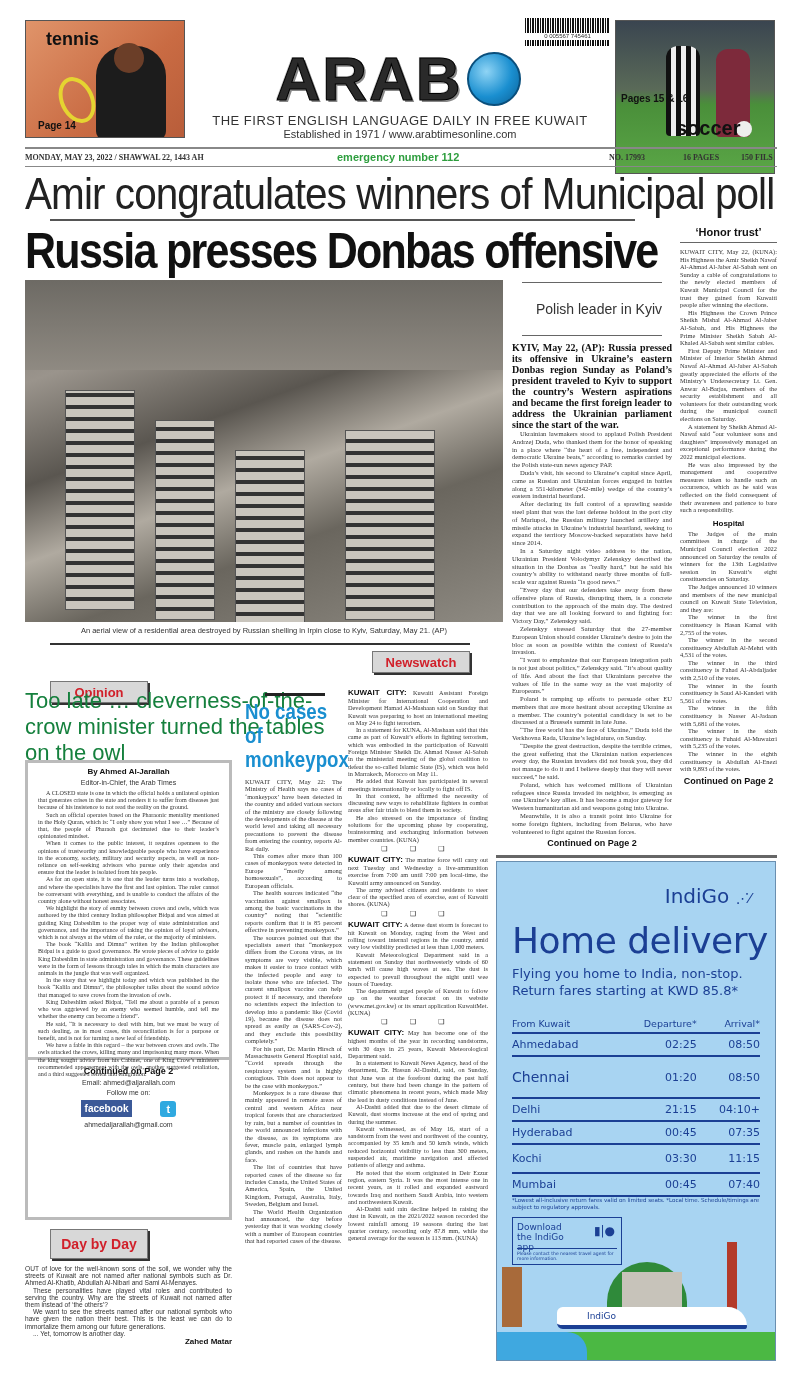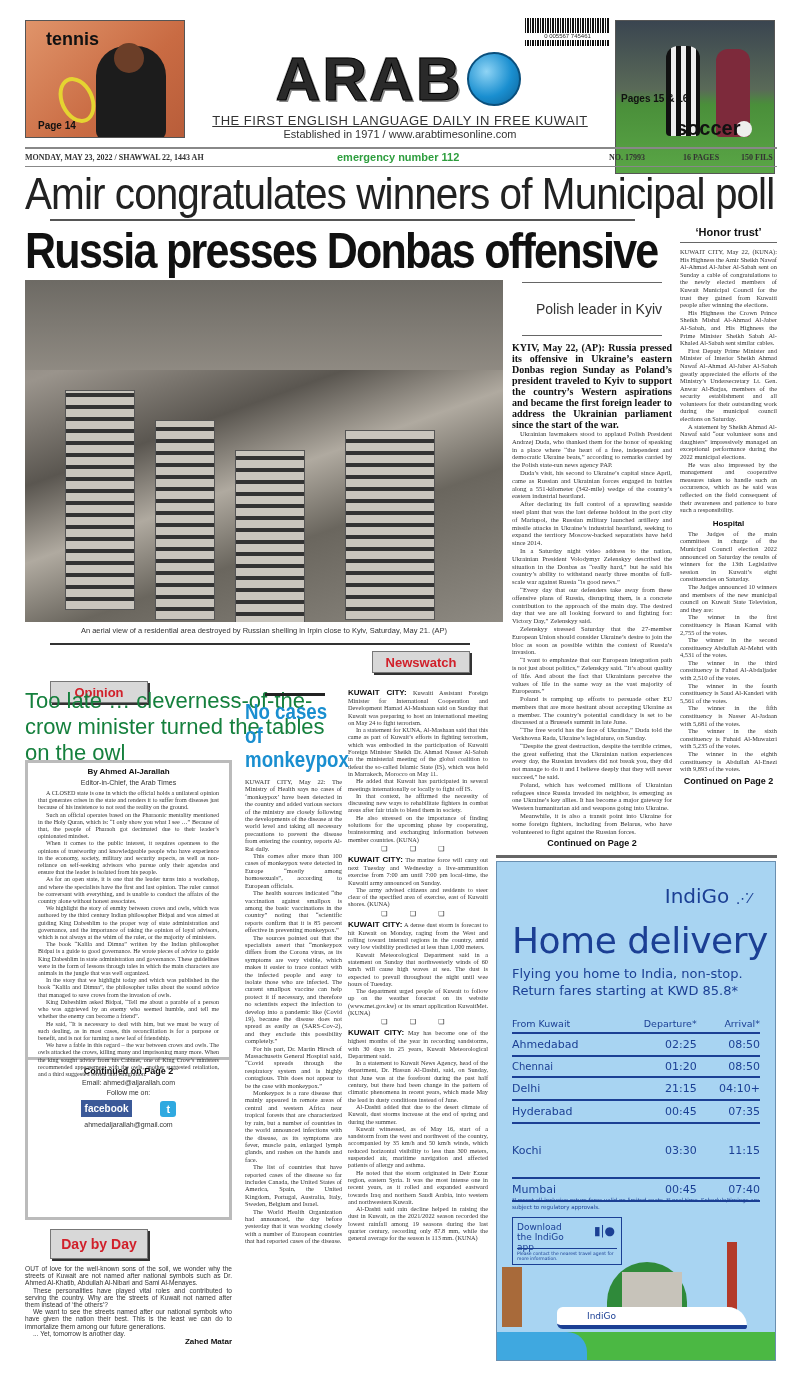--- a/index.html
+++ b/index.html
@@ -16,21 +16,21 @@
 .promo-soccer .pg{position:absolute;left:5px;top:72px;font:bold 10px "Liberation Sans",sans-serif;color:#111;}
 .promo-soccer .tag{position:absolute;left:60px;top:96px;font:bold 20px "Liberation Sans",sans-serif;color:#111;}
 .promo-soccer .p1{position:absolute;left:50px;top:25px;width:34px;height:90px;background:repeating-linear-gradient(90deg,#111 0 5px,#eee 5px 10px);border-radius:12px 12px 4px 4px;}
 .promo-soccer .p2{position:absolute;left:100px;top:28px;width:34px;height:88px;background:#7d2a3b;border-radius:12px 12px 4px 4px;}
 .promo-soccer .ball{position:absolute;left:120px;top:100px;width:16px;height:16px;background:#eee;border-radius:50%;}
 .logo{left:190px;top:48px;width:420px;height:62px;display:flex;align-items:center;justify-content:center;}
 .logo span{font:900 62px "Liberation Sans",sans-serif;letter-spacing:2px;color:#2a2a2a;-webkit-text-stroke:1px #000;text-shadow:2px 2px 0 #888,-1px -1px 0 #ccc;line-height:1;}
 .globe{display:inline-block;width:54px;height:54px;border-radius:50%;background:radial-gradient(circle at 35% 35%,#8fd4f5,#1a8fd0 55%,#0b5f95);margin:0 4px;border:2px solid #0a4f7c;}
 .barcode{left:525px;top:18px;width:85px;height:28px;background:repeating-linear-gradient(90deg,#111 0 1px,#fff 1px 2px,#111 2px 4px,#fff 4px 5px);}
 .barcode-num{left:525px;top:33px;width:85px;height:7px;background:#fff;font:6px "Liberation Sans",sans-serif;color:#333;text-align:center;}
-.tagline{left:190px;top:113px;width:420px;text-align:center;font:13px "Liberation Sans",sans-serif;letter-spacing:0.5px;color:#333;text-decoration:underline;}
+.tagline{left:190px;top:113px;width:420px;text-align:center;font:13px "Liberation Sans",sans-serif;letter-spacing:0.5px;color:#333;}
 .established{left:190px;top:128px;width:420px;text-align:center;font:11px "Liberation Sans",sans-serif;color:#333;}
 .rule{height:2px;background:#888;}
 .dateline{left:25px;top:151px;width:752px;height:14px;font:bold 8px "Liberation Serif",serif;color:#333;}
 .dateline .date{position:absolute;left:0;top:2px;}
 .dateline .emerg{position:absolute;left:312px;top:0;font:bold 11px "Liberation Sans",sans-serif;color:#2e9e3e;}
 .dateline .no{position:absolute;left:584px;top:2px;}
 .dateline .pages{position:absolute;left:658px;top:2px;}
 .dateline .fils{position:absolute;left:716px;top:2px;}
 .h-amir{left:25px;top:170px;width:752px;font:44px "Liberation Sans",sans-serif;letter-spacing:-1px;color:#222;white-space:nowrap;line-height:48px;transform:scaleX(0.92);transform-origin:left;}
 .h-russia{left:25px;top:224px;width:640px;font:bold 50px "Liberation Sans",sans-serif;letter-spacing:-2px;color:#111;white-space:nowrap;line-height:54px;transform:scaleX(0.86);transform-origin:left;}
@@ -246,36 +246,36 @@
         <th style="text-align:right;font-weight:normal;">Arrival*</th>
       </tr>
     </thead>
     <tbody>
       <tr style="border-bottom:2px solid #1b3f94;">
           <td style="padding:4px 0;font-size:11px;">Ahmedabad</td>
           <td style="text-align:right;font-size:11px;">02:25</td>
           <td style="text-align:right;font-size:11px;">08:50</td>
         </tr>
       <tr style="border-bottom:2px solid #1b3f94;">
-          <td style="padding:4px 0;font-size:10px;">Chennai</td>
+          <td style="padding:12px 0;font-size:14px;">Chennai</td>
           <td style="text-align:right;font-size:11px;">01:20</td>
           <td style="text-align:right;font-size:11px;">08:50</td>
         </tr>
       <tr style="border-bottom:2px solid #1b3f94;">
           <td style="padding:4px 0;font-size:11px;">Delhi</td>
           <td style="text-align:right;font-size:11px;">21:15</td>
           <td style="text-align:right;font-size:11px;">04:10+</td>
         </tr>
       <tr style="border-bottom:2px solid #1b3f94;">
           <td style="padding:4px 0;font-size:11px;">Hyderabad</td>
           <td style="text-align:right;font-size:11px;">00:45</td>
           <td style="text-align:right;font-size:11px;">07:35</td>
         </tr>
       <tr style="border-bottom:2px solid #1b3f94;">
-          <td style="padding:20px 0;font-size:11px;">Kochi</td>
+          <td style="padding:7px 0;font-size:11px;">Kochi</td>
           <td style="text-align:right;font-size:11px;">03:30</td>
           <td style="text-align:right;font-size:11px;">11:15</td>
         </tr>
       <tr style="border-bottom:2px solid #1b3f94;">
           <td style="padding:4px 0;font-size:11px;">Mumbai</td>
           <td style="text-align:right;font-size:11px;">00:45</td>
           <td style="text-align:right;font-size:11px;">07:40</td>
         </tr>
     </tbody>
   </table>

